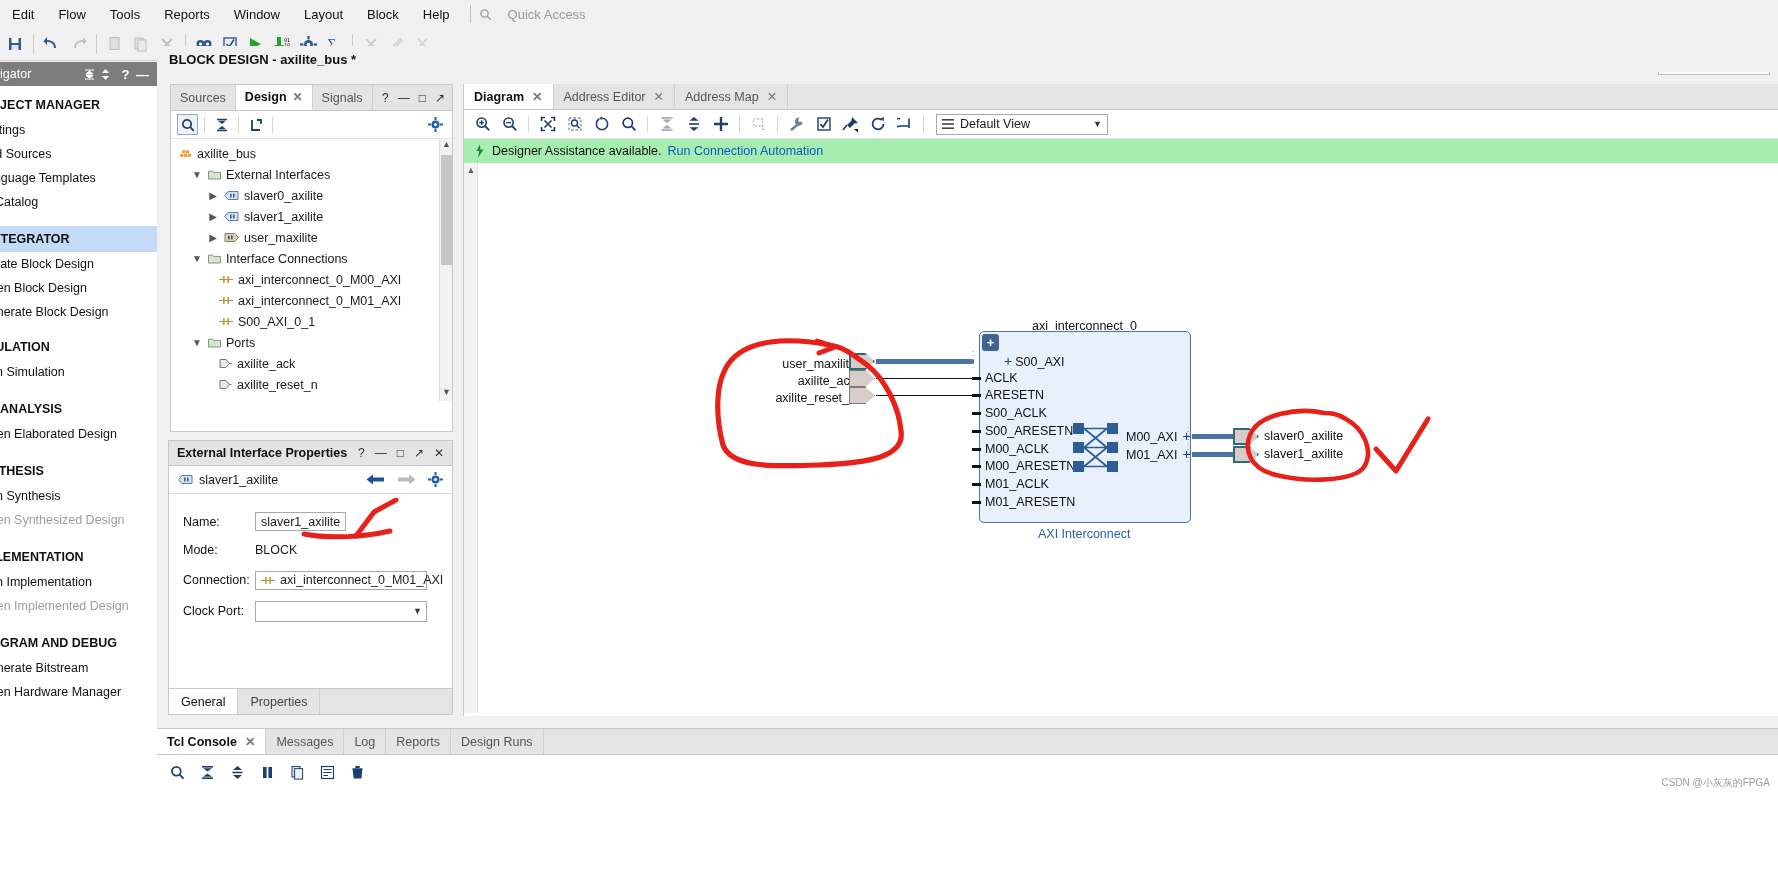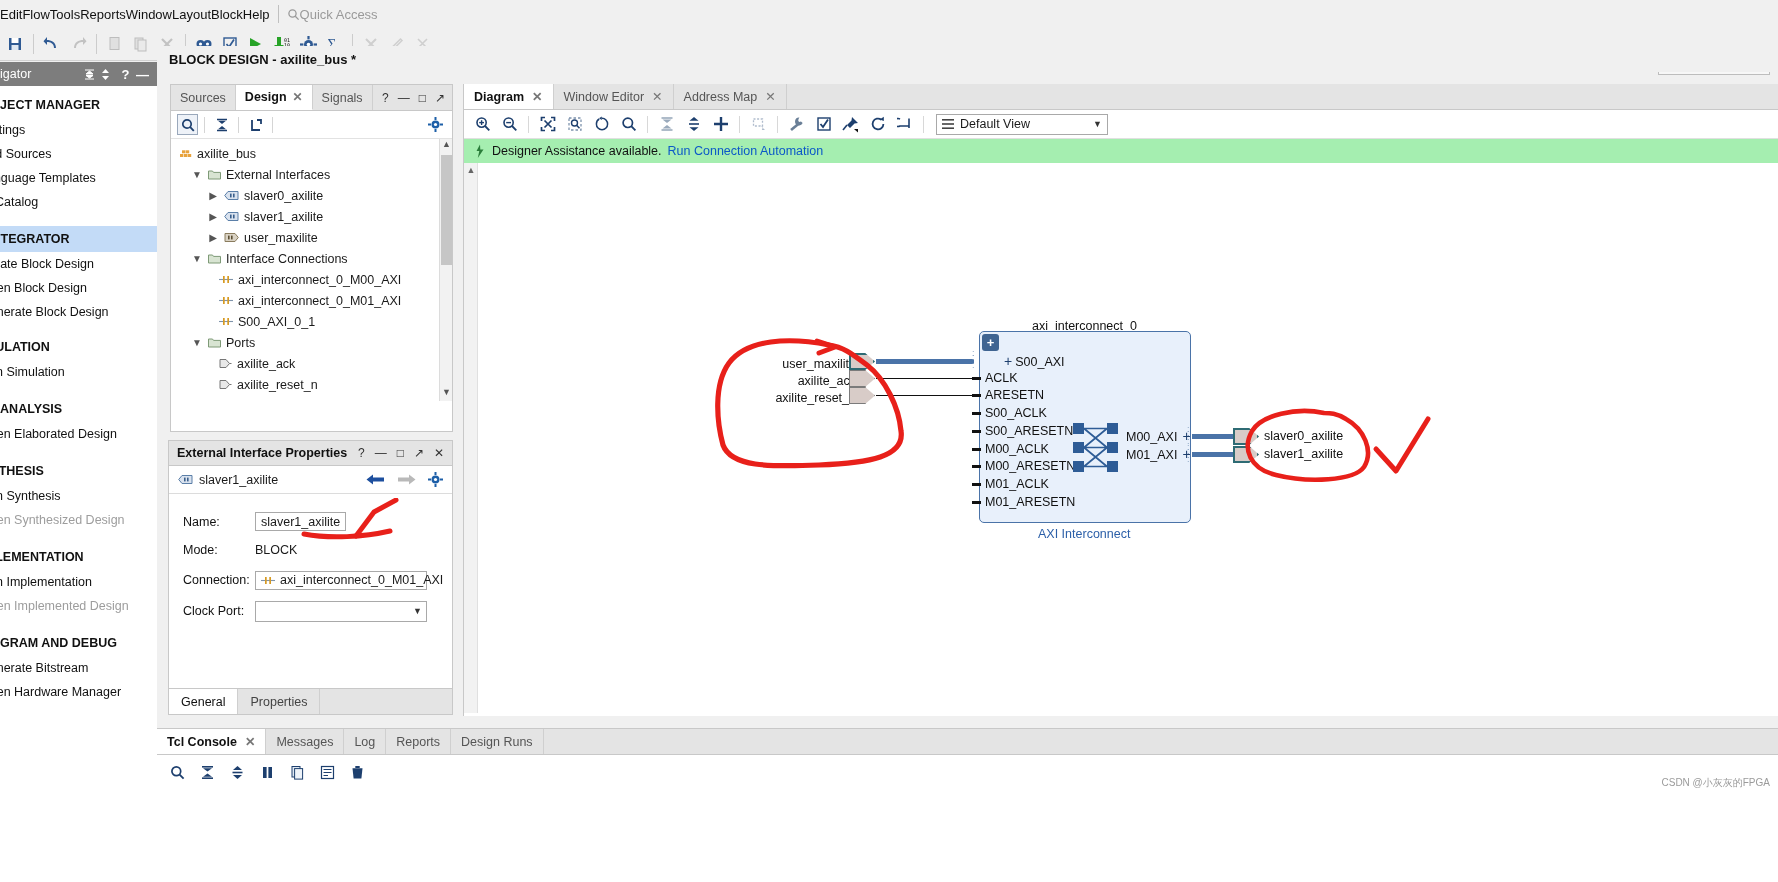--- a/index.html
+++ b/index.html
@@ -14,27 +14,27 @@
   }
   .app { position: relative; width: 1778px; height: 882px; background: #f0f0f0; }
 
   
   .menubar {
     position: absolute; left: 0; top: 0; width: 1778px; height: 28px;
     background: #f0f0f0;
     display: flex; align-items: center;
   }
   .menu-item {
-    padding: 4px 0; font-size: 13px; color: #111; cursor: default; white-space: nowrap;
+    padding: 4px 12px; font-size: 13px; color: #111; cursor: default; white-space: nowrap;
   }
   .menubar .sep-v {
     width: 1px; height: 18px; background: #c0c0c0; margin: 0 8px;
   }
   .quick-access {
-    display: flex; align-items: center; gap: 0;
+    display: flex; align-items: center; gap: 16px;
     color: #9a9a9a; font-size: 13px;
   }
 
   
   .toolbar {
     position: absolute; left: 0; top: 28px; width: 1778px; height: 33px;
     background: #f0f0f0;
     border-bottom: 1px solid #d2d2d2;
     display: flex; align-items: center; padding-left: 2px;
   }
@@ -709,21 +709,21 @@
     </div>
   </div>
 
   <div class="diagram-panel">
     <div class="dg-tabs">
       <div class="dg-tab active">
         <span>Diagram</span>
         <span style="color:#777">✕</span>
       </div>
       <div class="dg-tab">
-        <span>Window Editor</span>
+        <span>Address Editor</span>
         <span style="color:#777">✕</span>
       </div>
       <div class="dg-tab">
         <span>Address Map</span>
         <span style="color:#777">✕</span>
       </div>
     </div>
 
     <div class="dg-toolbar">
       <div class="dg-btn">

